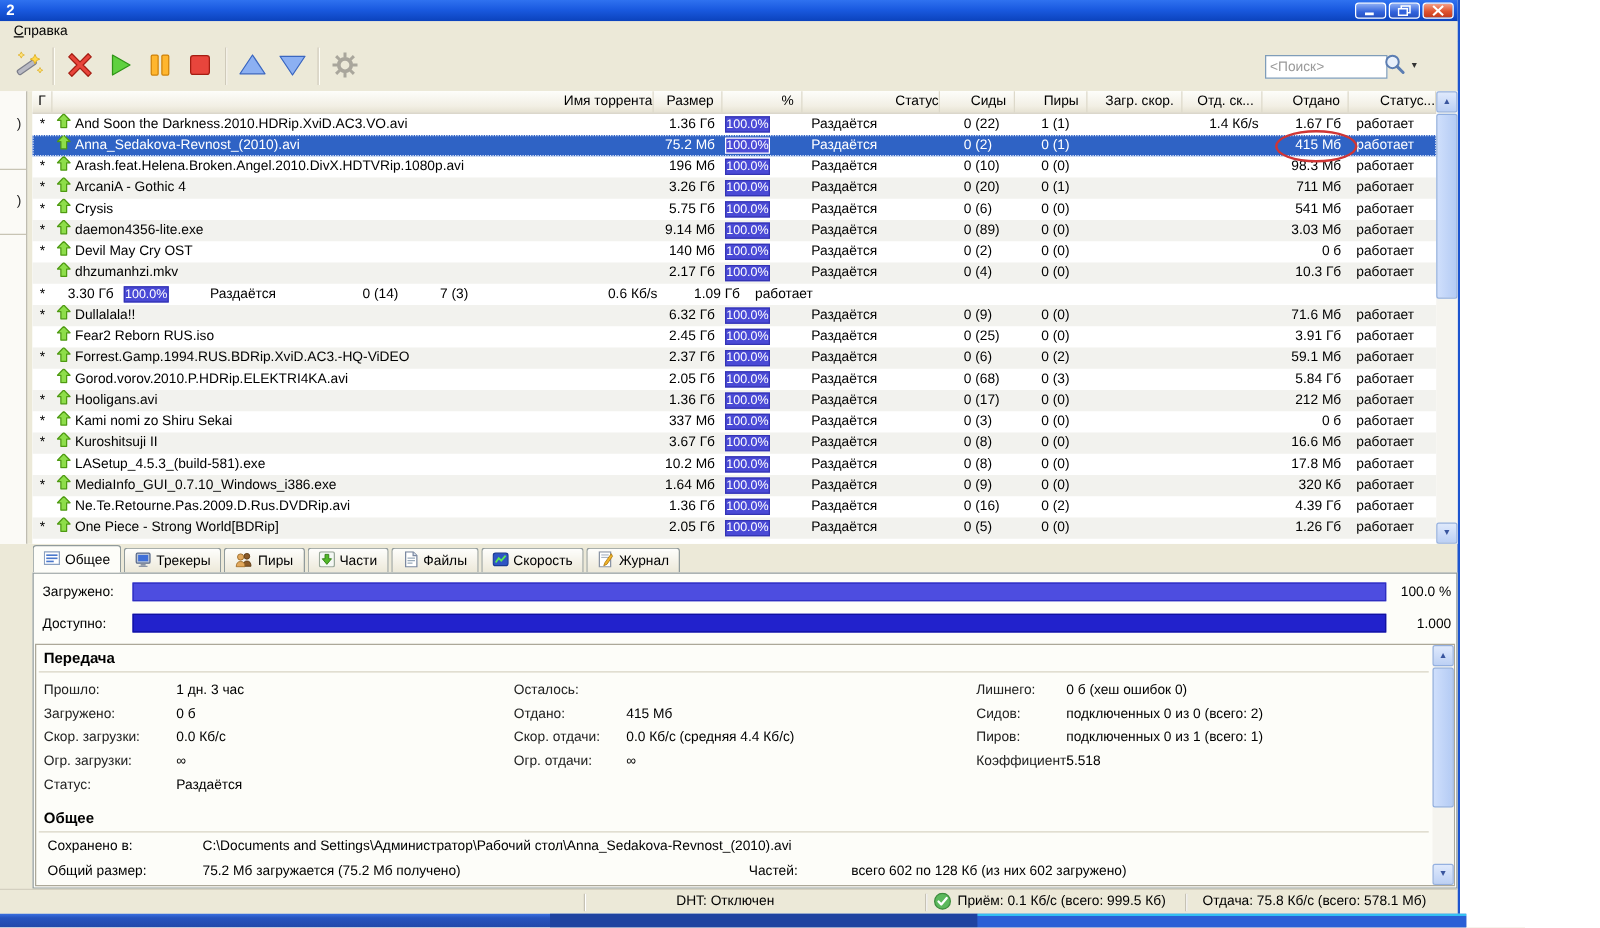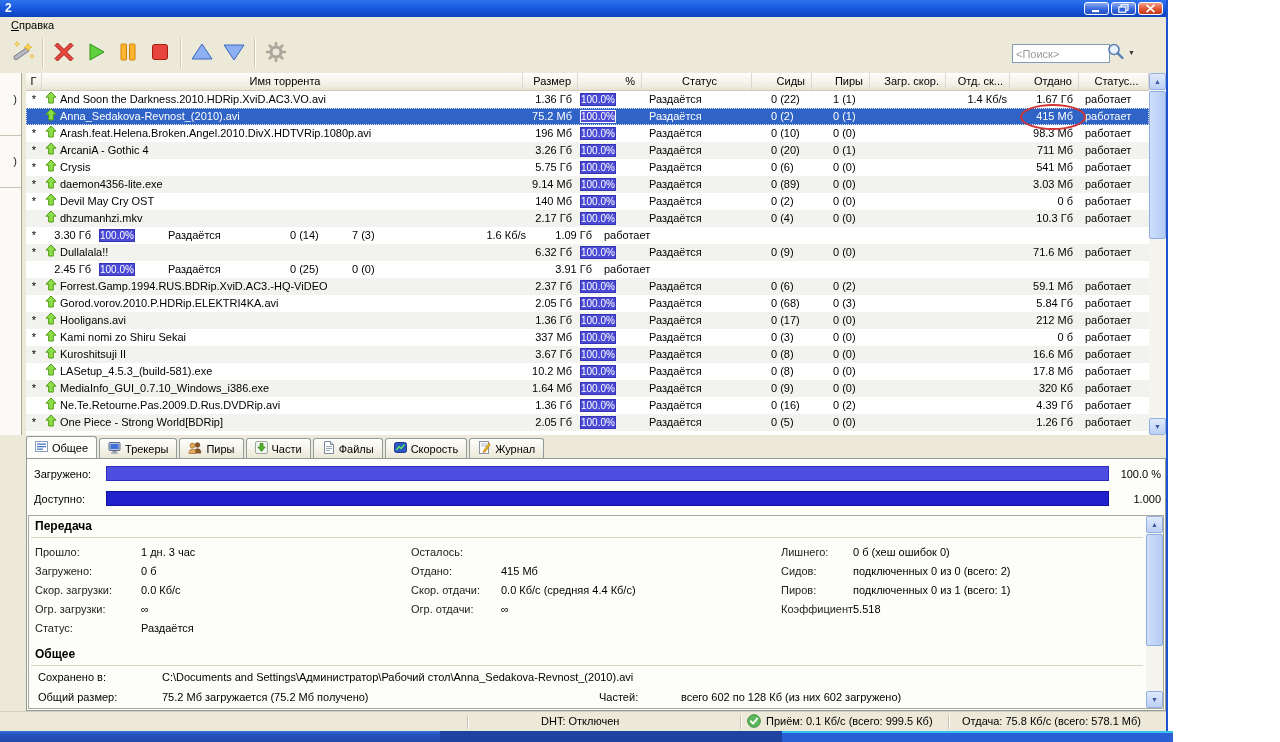--- a/index.html
+++ b/index.html
@@ -35,21 +35,21 @@
            border-right:1px solid #aca899}
   .sfrag{position:absolute;right:4px;color:#222}
   .sline{position:absolute;left:0;right:0;height:1px;background:#c8c4b4}
   .splitter{position:absolute;left:22px;top:0;width:4px;height:362px;background:#ece9d8}
   .tablearea{position:absolute;left:26px;top:0;width:1123px;height:362px;background:#fff}
   .thead{display:flex;height:17px;line-height:16px;
          background:linear-gradient(#fdfdfa,#f2efe4 70%,#e6e2d2);border-bottom:1px solid #cfcaba}
   .hc{box-sizing:border-box;border-right:1px solid #ddd9ca;overflow:hidden;white-space:nowrap}
   .w0{width:16px}.w1{width:481px}.w2{width:55px}.w3{width:64px}.w4{width:110px}.w5{width:60px}
   .w6{width:58px}.w7{width:76px}.w8{width:64px}.w9{width:69px}.w10{width:70px}
-  .tl{text-align:center;padding-left:6px}.tr{text-align:right;padding-right:6px}.tc{text-align:center}
+  .tl{text-align:right;padding-left:6px}.tr{text-align:right;padding-right:6px}.tc{text-align:center}
   .trow{display:flex;height:17px;line-height:17px;white-space:nowrap}
   .trow.alt{background:#f2f2ee}
   .trow.sel{background:#2f63c5;color:#fff;outline:1px dotted #dfe6f8;outline-offset:-1px}
   .cell{box-sizing:border-box;overflow:hidden}
   .cname{display:flex;align-items:center;padding-left:3px}
   .cname svg{margin-right:3px;flex:none}
   .c-seeds{padding-left:19px}.c-peers{padding-left:21px}.c-tstat{padding-left:6px}
   .c-status{padding-left:7px}.c-usp{text-align:right;padding-right:3px}
   .pbar{width:60px;height:12px;margin:2px 0 0 2px;background:#4a4ad6;border:1px solid #3434b4;
         color:#fff;font-size:10px;line-height:12px;text-align:center}
@@ -370,21 +370,21 @@
             <span class="cell w10 c-tstat">работает</span>
           </div>
           <div class="trow">
             <span class="cell w0 tc">*</span>
             <span class="cell w2 tr">3.30 Гб</span>
             <span class="cell w3"><span class="pbar">100.0%</span></span>
             <span class="cell w4 c-status">Раздаётся</span>
             <span class="cell w5 c-seeds">0 (14)</span>
             <span class="cell w6 c-peers">7 (3)</span>
             <span class="cell w7 tr"></span>
-            <span class="cell w8 c-usp">1.6 Кб/s</span>
+            <span class="cell w8 c-usp">0.6 Кб/s</span>
             <span class="cell w9 tr">1.09 Гб</span>
             <span class="cell w10 c-tstat">работает</span>
           </div>
           <div class="trow alt">
             <span class="cell w0 tc">*</span>
             <span class="cell w1 cname">
               <span><svg width="12" height="13" viewBox="0 0 12 13">
                   <path d="M6 1 L11 6.2 H8.3 V12 H3.7 V6.2 H1 Z" fill="#8ede4a" stroke="#4e9a12" stroke-linejoin="round"></path>
                 </svg></span>
               <span>Dullalala!!</span>
@@ -394,20 +394,26 @@
             <span class="cell w4 c-status">Раздаётся</span>
             <span class="cell w5 c-seeds">0 (9)</span>
             <span class="cell w6 c-peers">0 (0)</span>
             <span class="cell w7 tr"></span>
             <span class="cell w8 c-usp"></span>
             <span class="cell w9 tr">71.6 Мб</span>
             <span class="cell w10 c-tstat">работает</span>
           </div>
           <div class="trow">
             <span class="cell w0 tc"></span>
+            <span class="cell w1 cname">
+              <span><svg width="12" height="13" viewBox="0 0 12 13">
+                  <path d="M6 1 L11 6.2 H8.3 V12 H3.7 V6.2 H1 Z" fill="#8ede4a" stroke="#4e9a12" stroke-linejoin="round"></path>
+                </svg></span>
+              <span>Fear2 Reborn RUS.iso</span>
+            </span>
             <span class="cell w2 tr">2.45 Гб</span>
             <span class="cell w3"><span class="pbar">100.0%</span></span>
             <span class="cell w4 c-status">Раздаётся</span>
             <span class="cell w5 c-seeds">0 (25)</span>
             <span class="cell w6 c-peers">0 (0)</span>
             <span class="cell w7 tr"></span>
             <span class="cell w8 c-usp"></span>
             <span class="cell w9 tr">3.91 Гб</span>
             <span class="cell w10 c-tstat">работает</span>
           </div>

